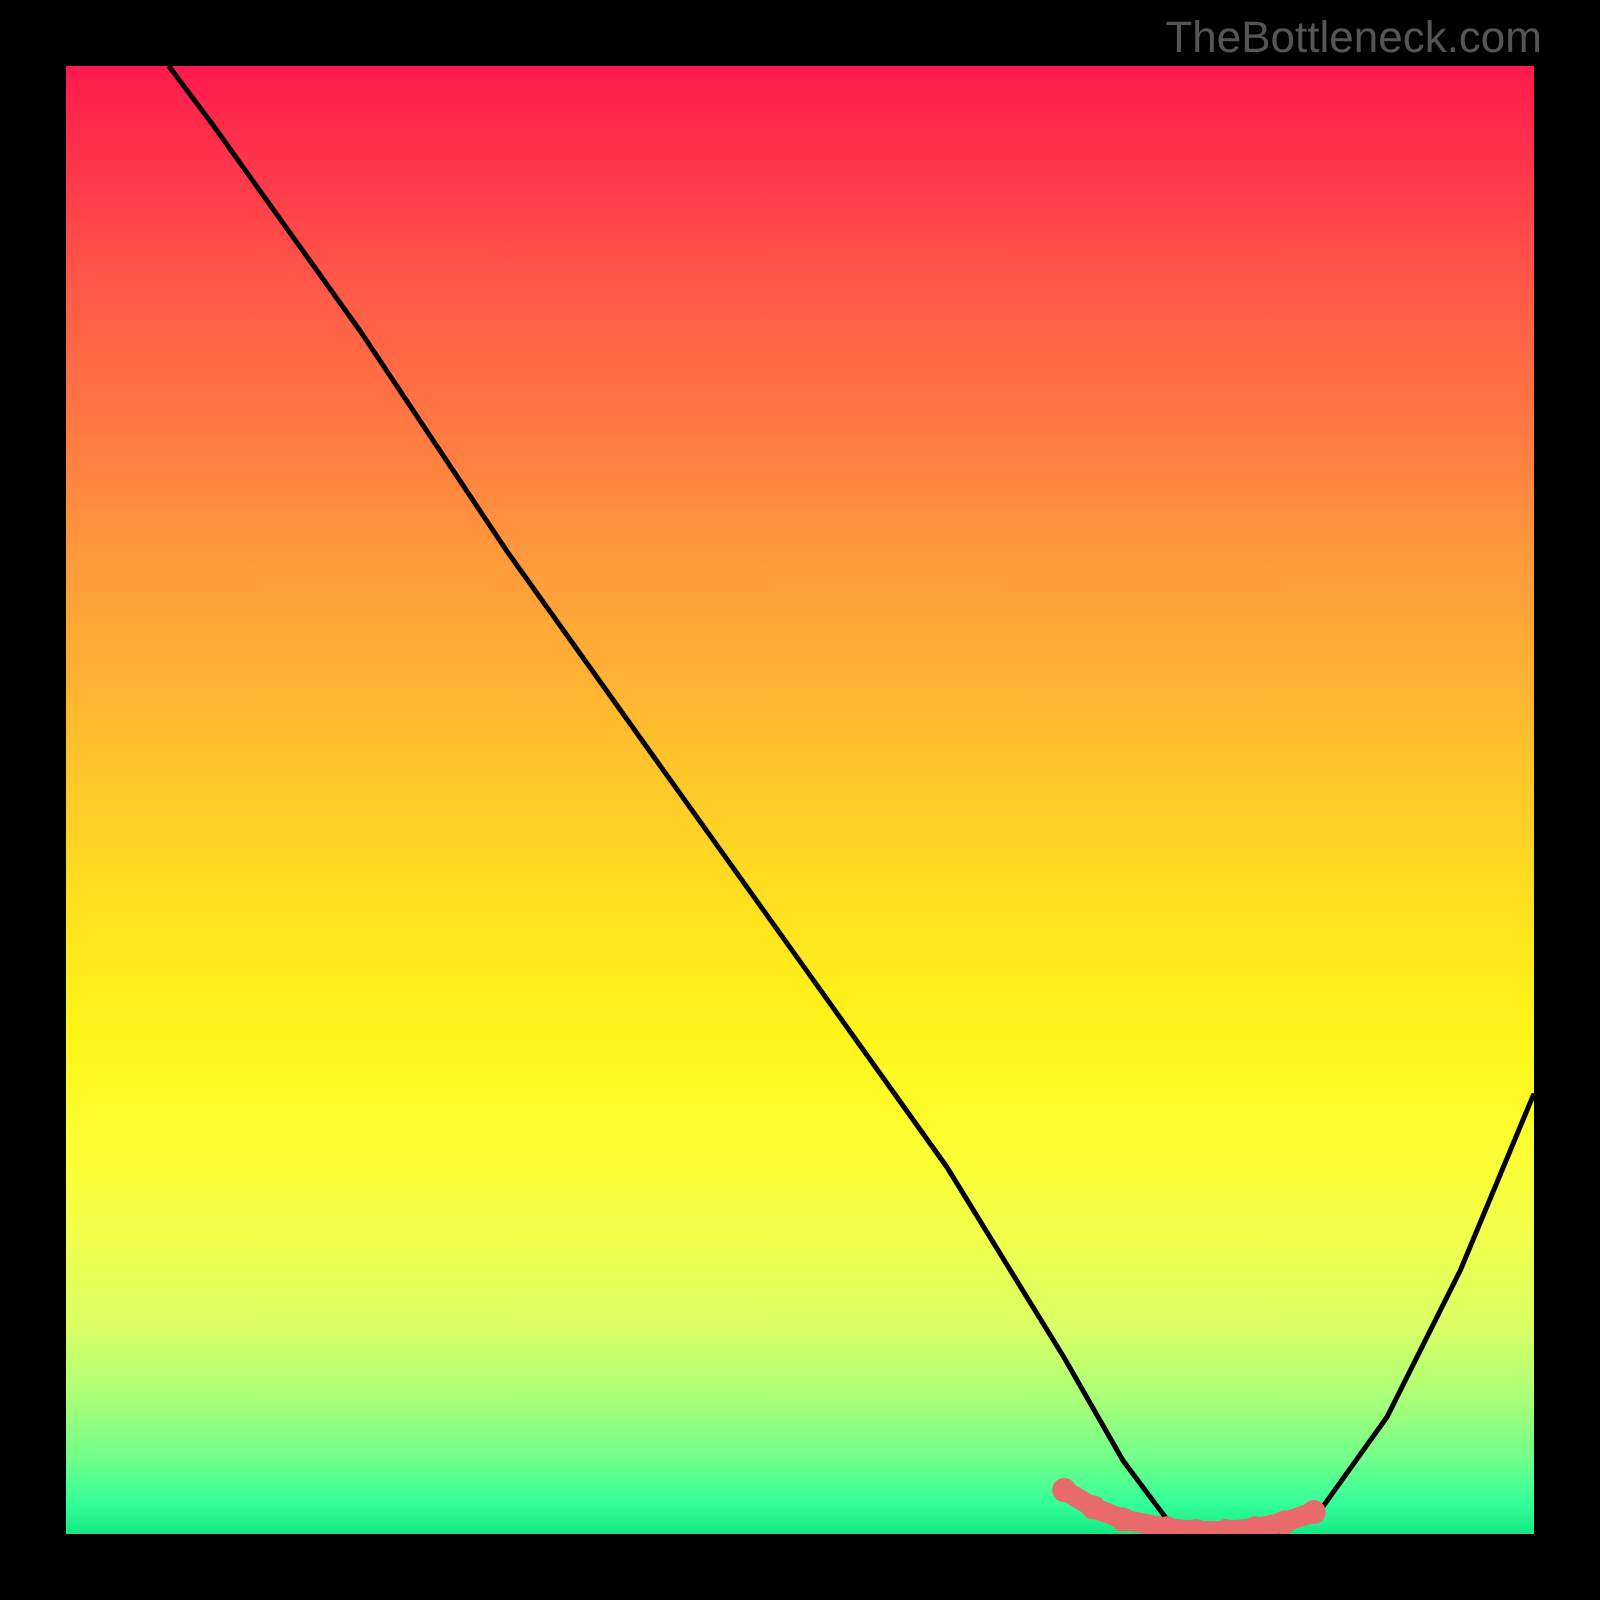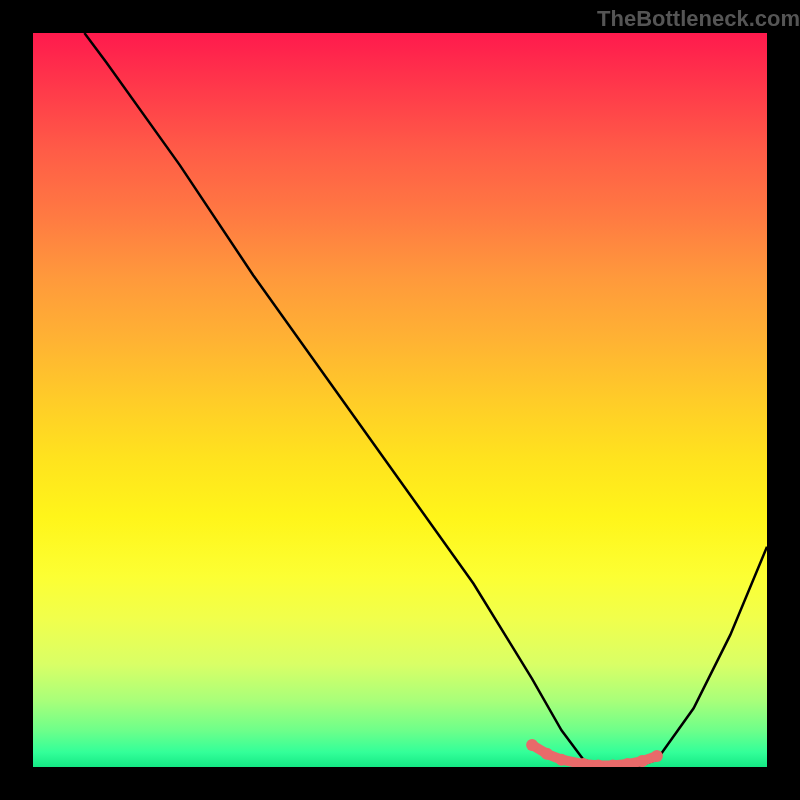--- a/index.html
+++ b/index.html
@@ -7,24 +7,24 @@
     padding: 0;
     background: #000;
     width: 800px;
     height: 800px;
     position: relative;
     font-family: Arial, sans-serif;
   }
   .watermark {
     position: absolute;
     top: 6px;
-    right: 0;
+    right: 29px;
     color: #555;
     font-size: 22px;
-    font-weight: bold;
+    font-weight: normal;
     z-index: 10;
   }
   .plot-area {
     position: absolute;
     left: 33px;
     top: 33px;
     width: 734px;
     height: 734px;
     background: linear-gradient(to bottom,
       #ff1a4d 0%,

